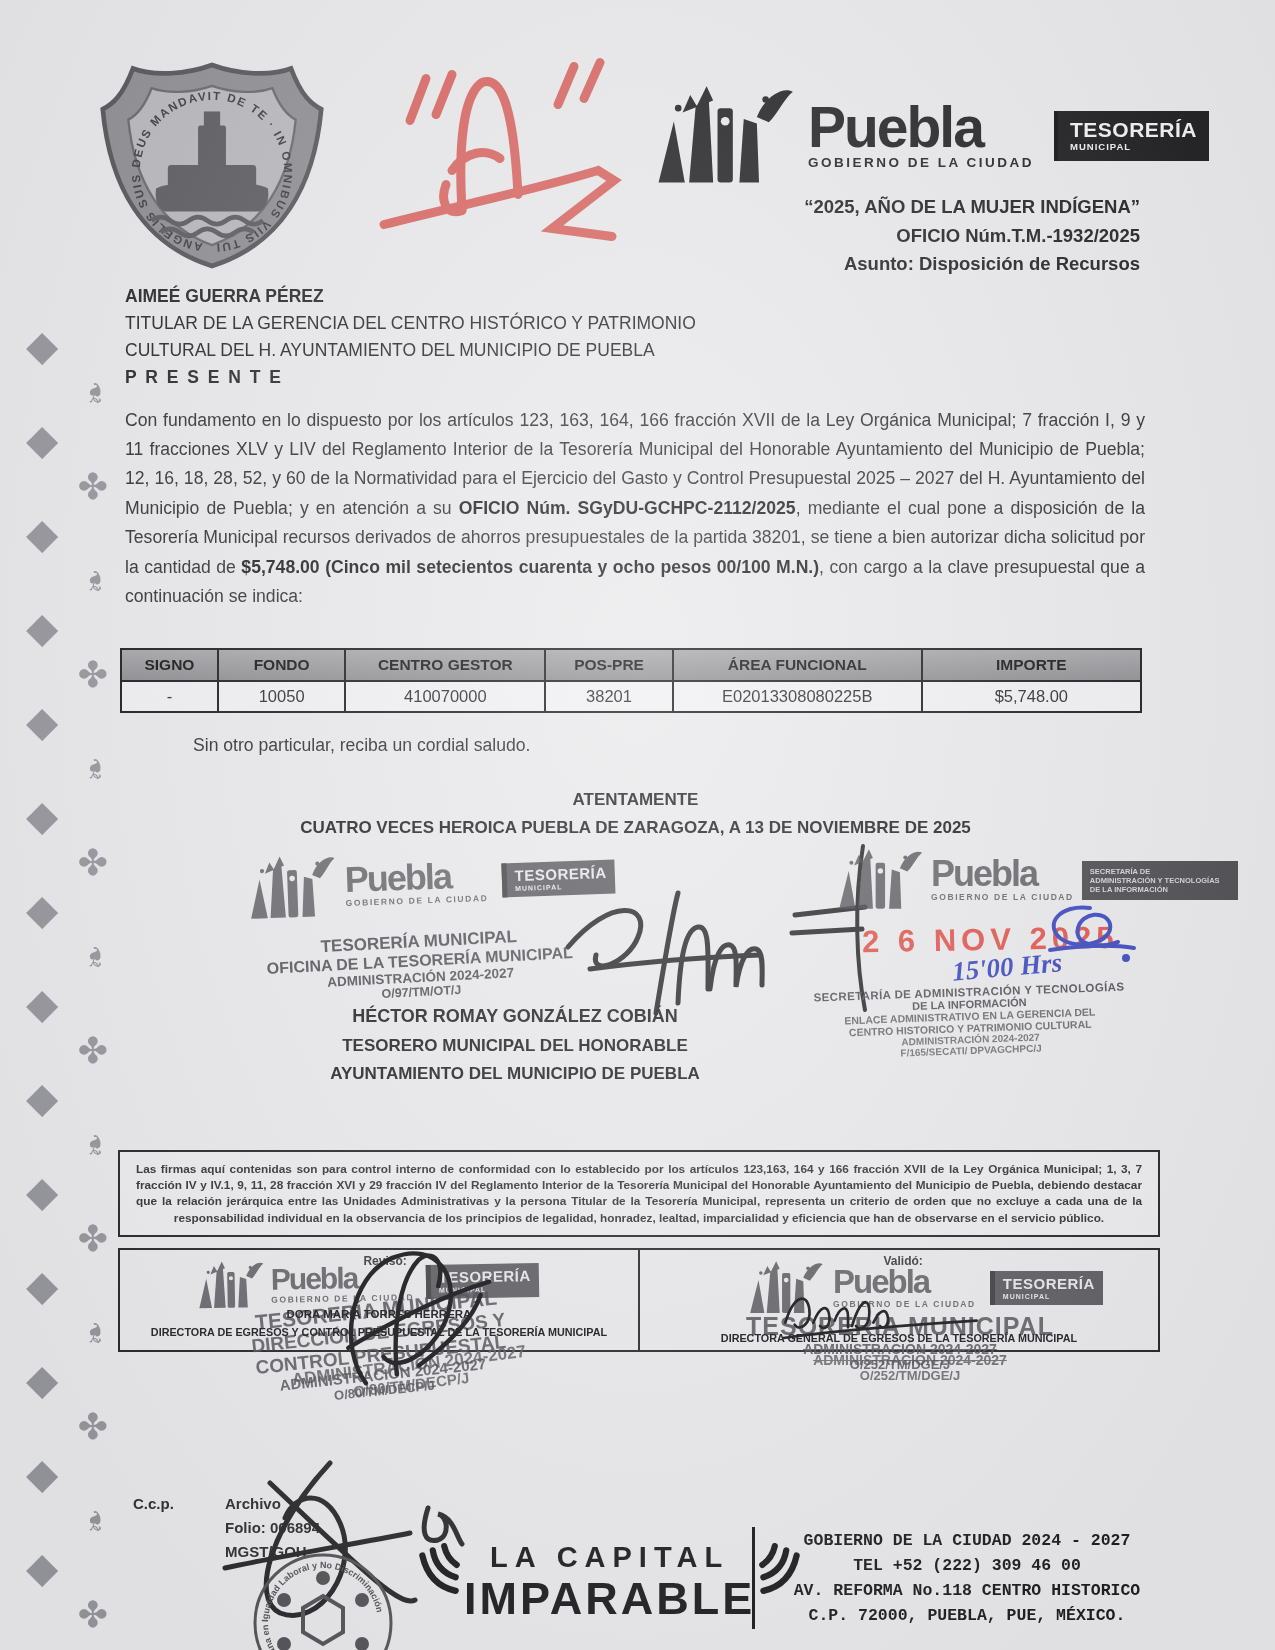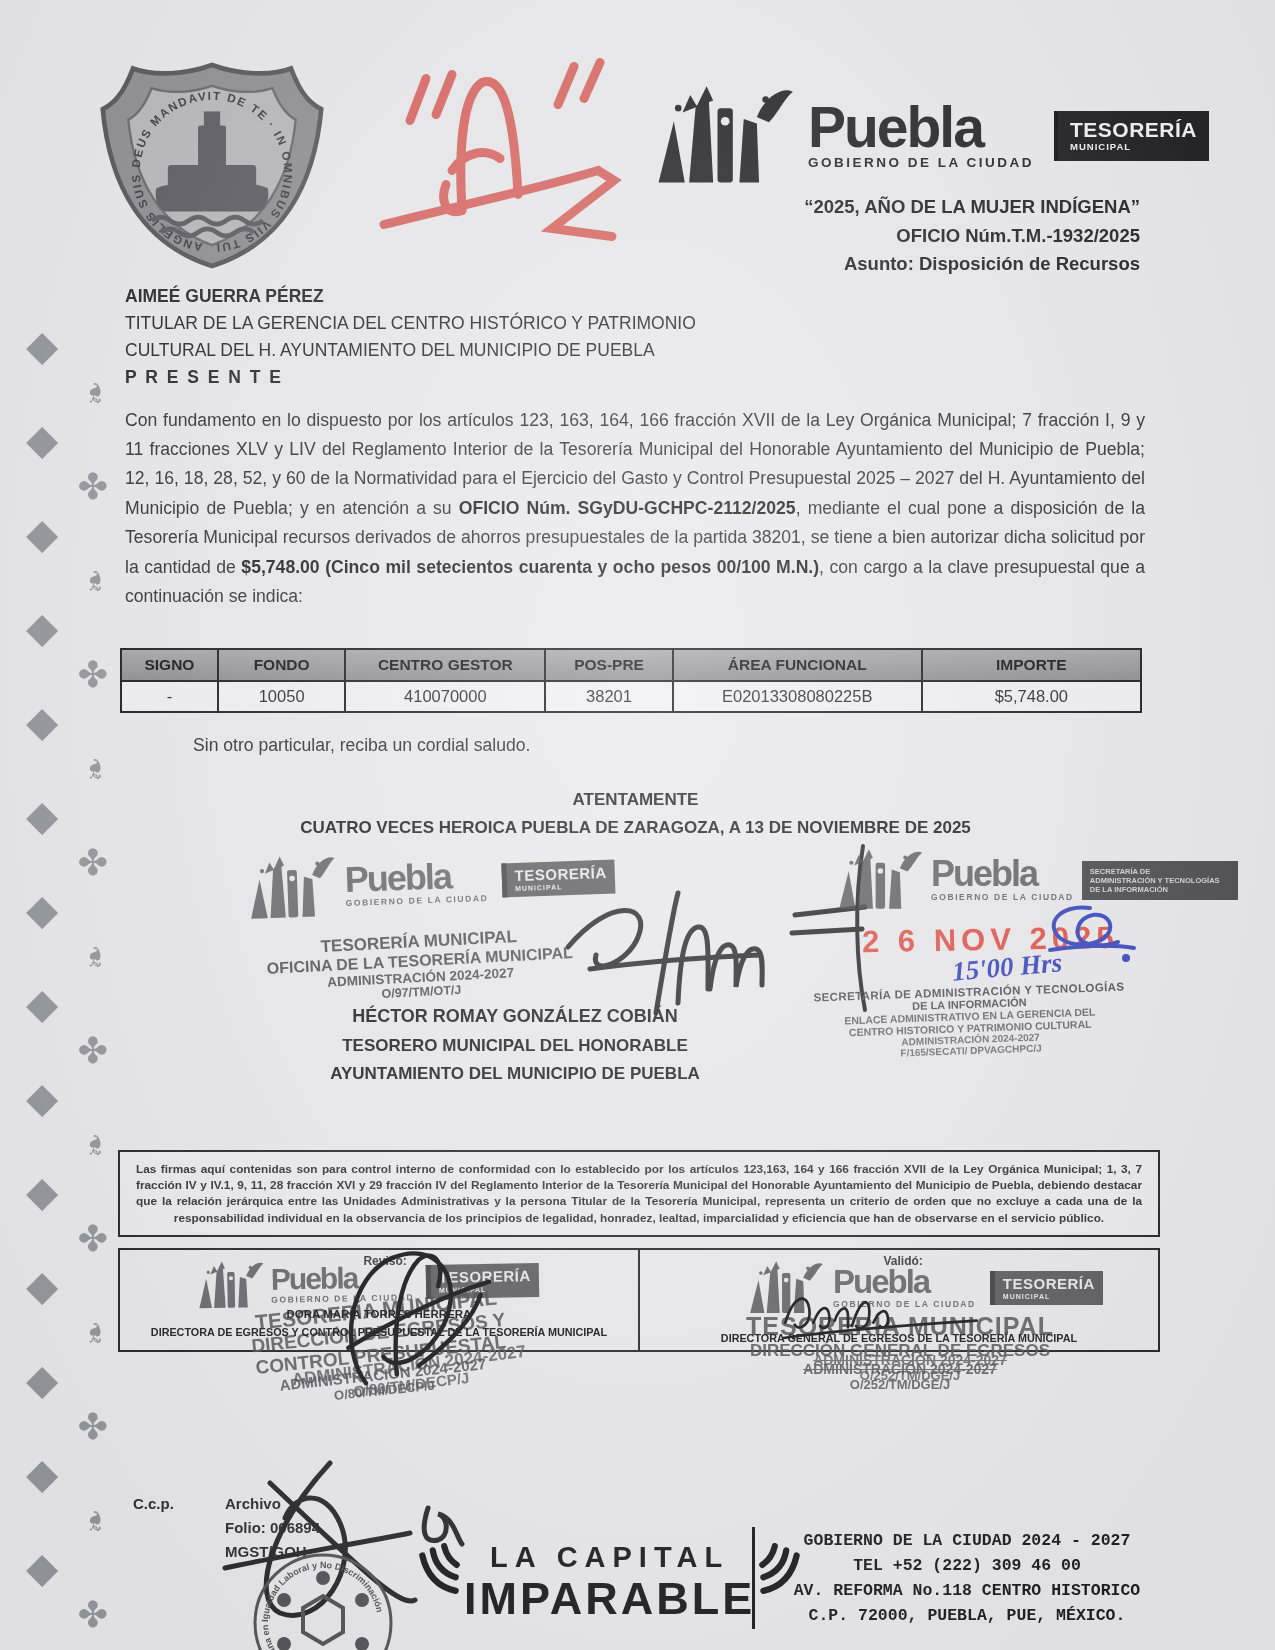--- a/index.html
+++ b/index.html
@@ -388,21 +388,20 @@
           <div class="brand-word" style="font-size:33px;">Puebla</div>
           <div class="brand-tag">GOBIERNO DE LA CIUDAD</div>
         </div>
         <div class="brand-badge">
           <div class="t1">TESORERÍA</div>
           <div class="t2">MUNICIPAL</div>
         </div>
       </div>
       <div class="abs gray-big" style="left:20px;top:62px;width:480px;text-align:center;z-index:1;">
         <div style="font-size:25px;letter-spacing:1px;">TESORERÍA MUNICIPAL</div>
-        <div style="font-size:17px;">DIRECCIÓN GENERAL DE EGRESOS</div>
         <div style="font-size:14px;text-decoration:line-through;">ADMINISTRACIÓN 2024-2027</div>
         <div style="font-size:13px;">O/252/TM/DGE/J</div>
       </div>
       <div class="abs smtitle" style="left:0;top:82px;width:100%;text-align:center;z-index:2;">DIRECTORA GENERAL DE EGRESOS DE LA TESORERÍA MUNICIPAL</div>
       <div class="abs" style="left:90px;top:36px;z-index:3;">
         <svg width="300" height="60" viewBox="0 0 300 90">
           <g class="sig-ink" stroke-width="4">
             <path d="M8 55 C20 15 40 8 44 35 C47 55 30 70 22 58"></path>
             <path d="M50 55 C60 30 72 26 74 45 C76 60 66 68 60 60"></path>
             <path d="M82 52 C90 30 102 28 102 45 L102 62"></path>

